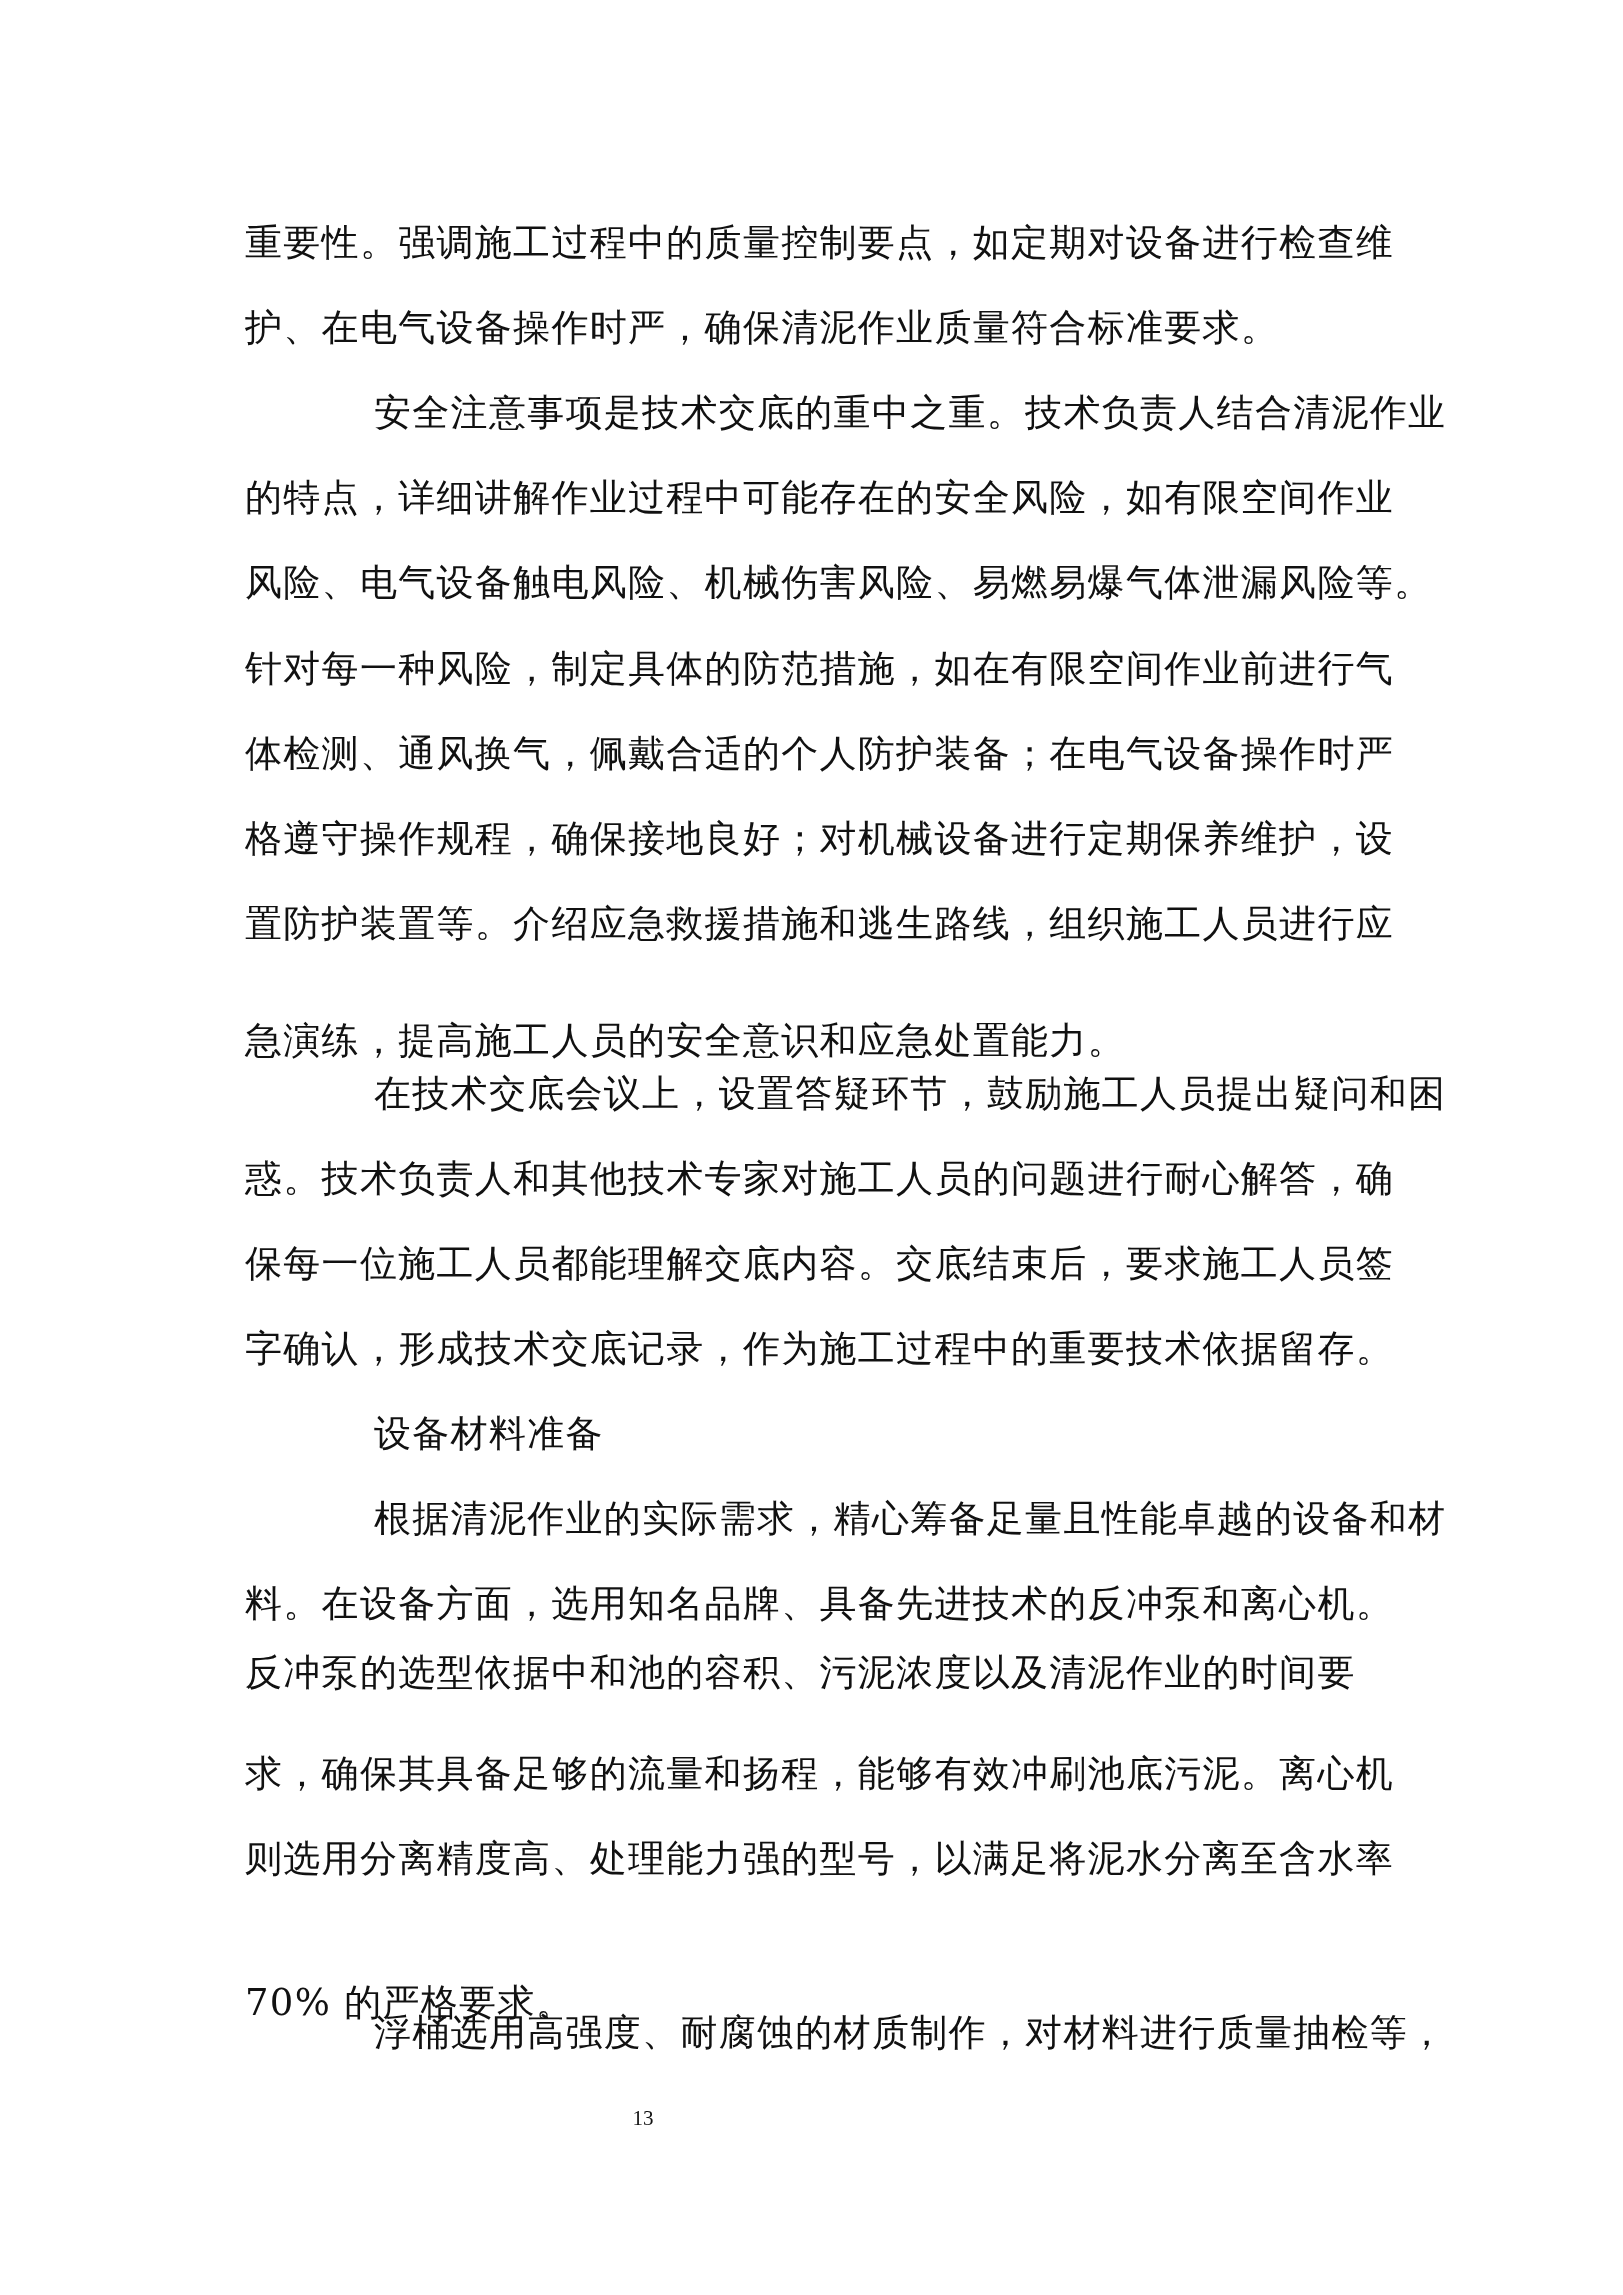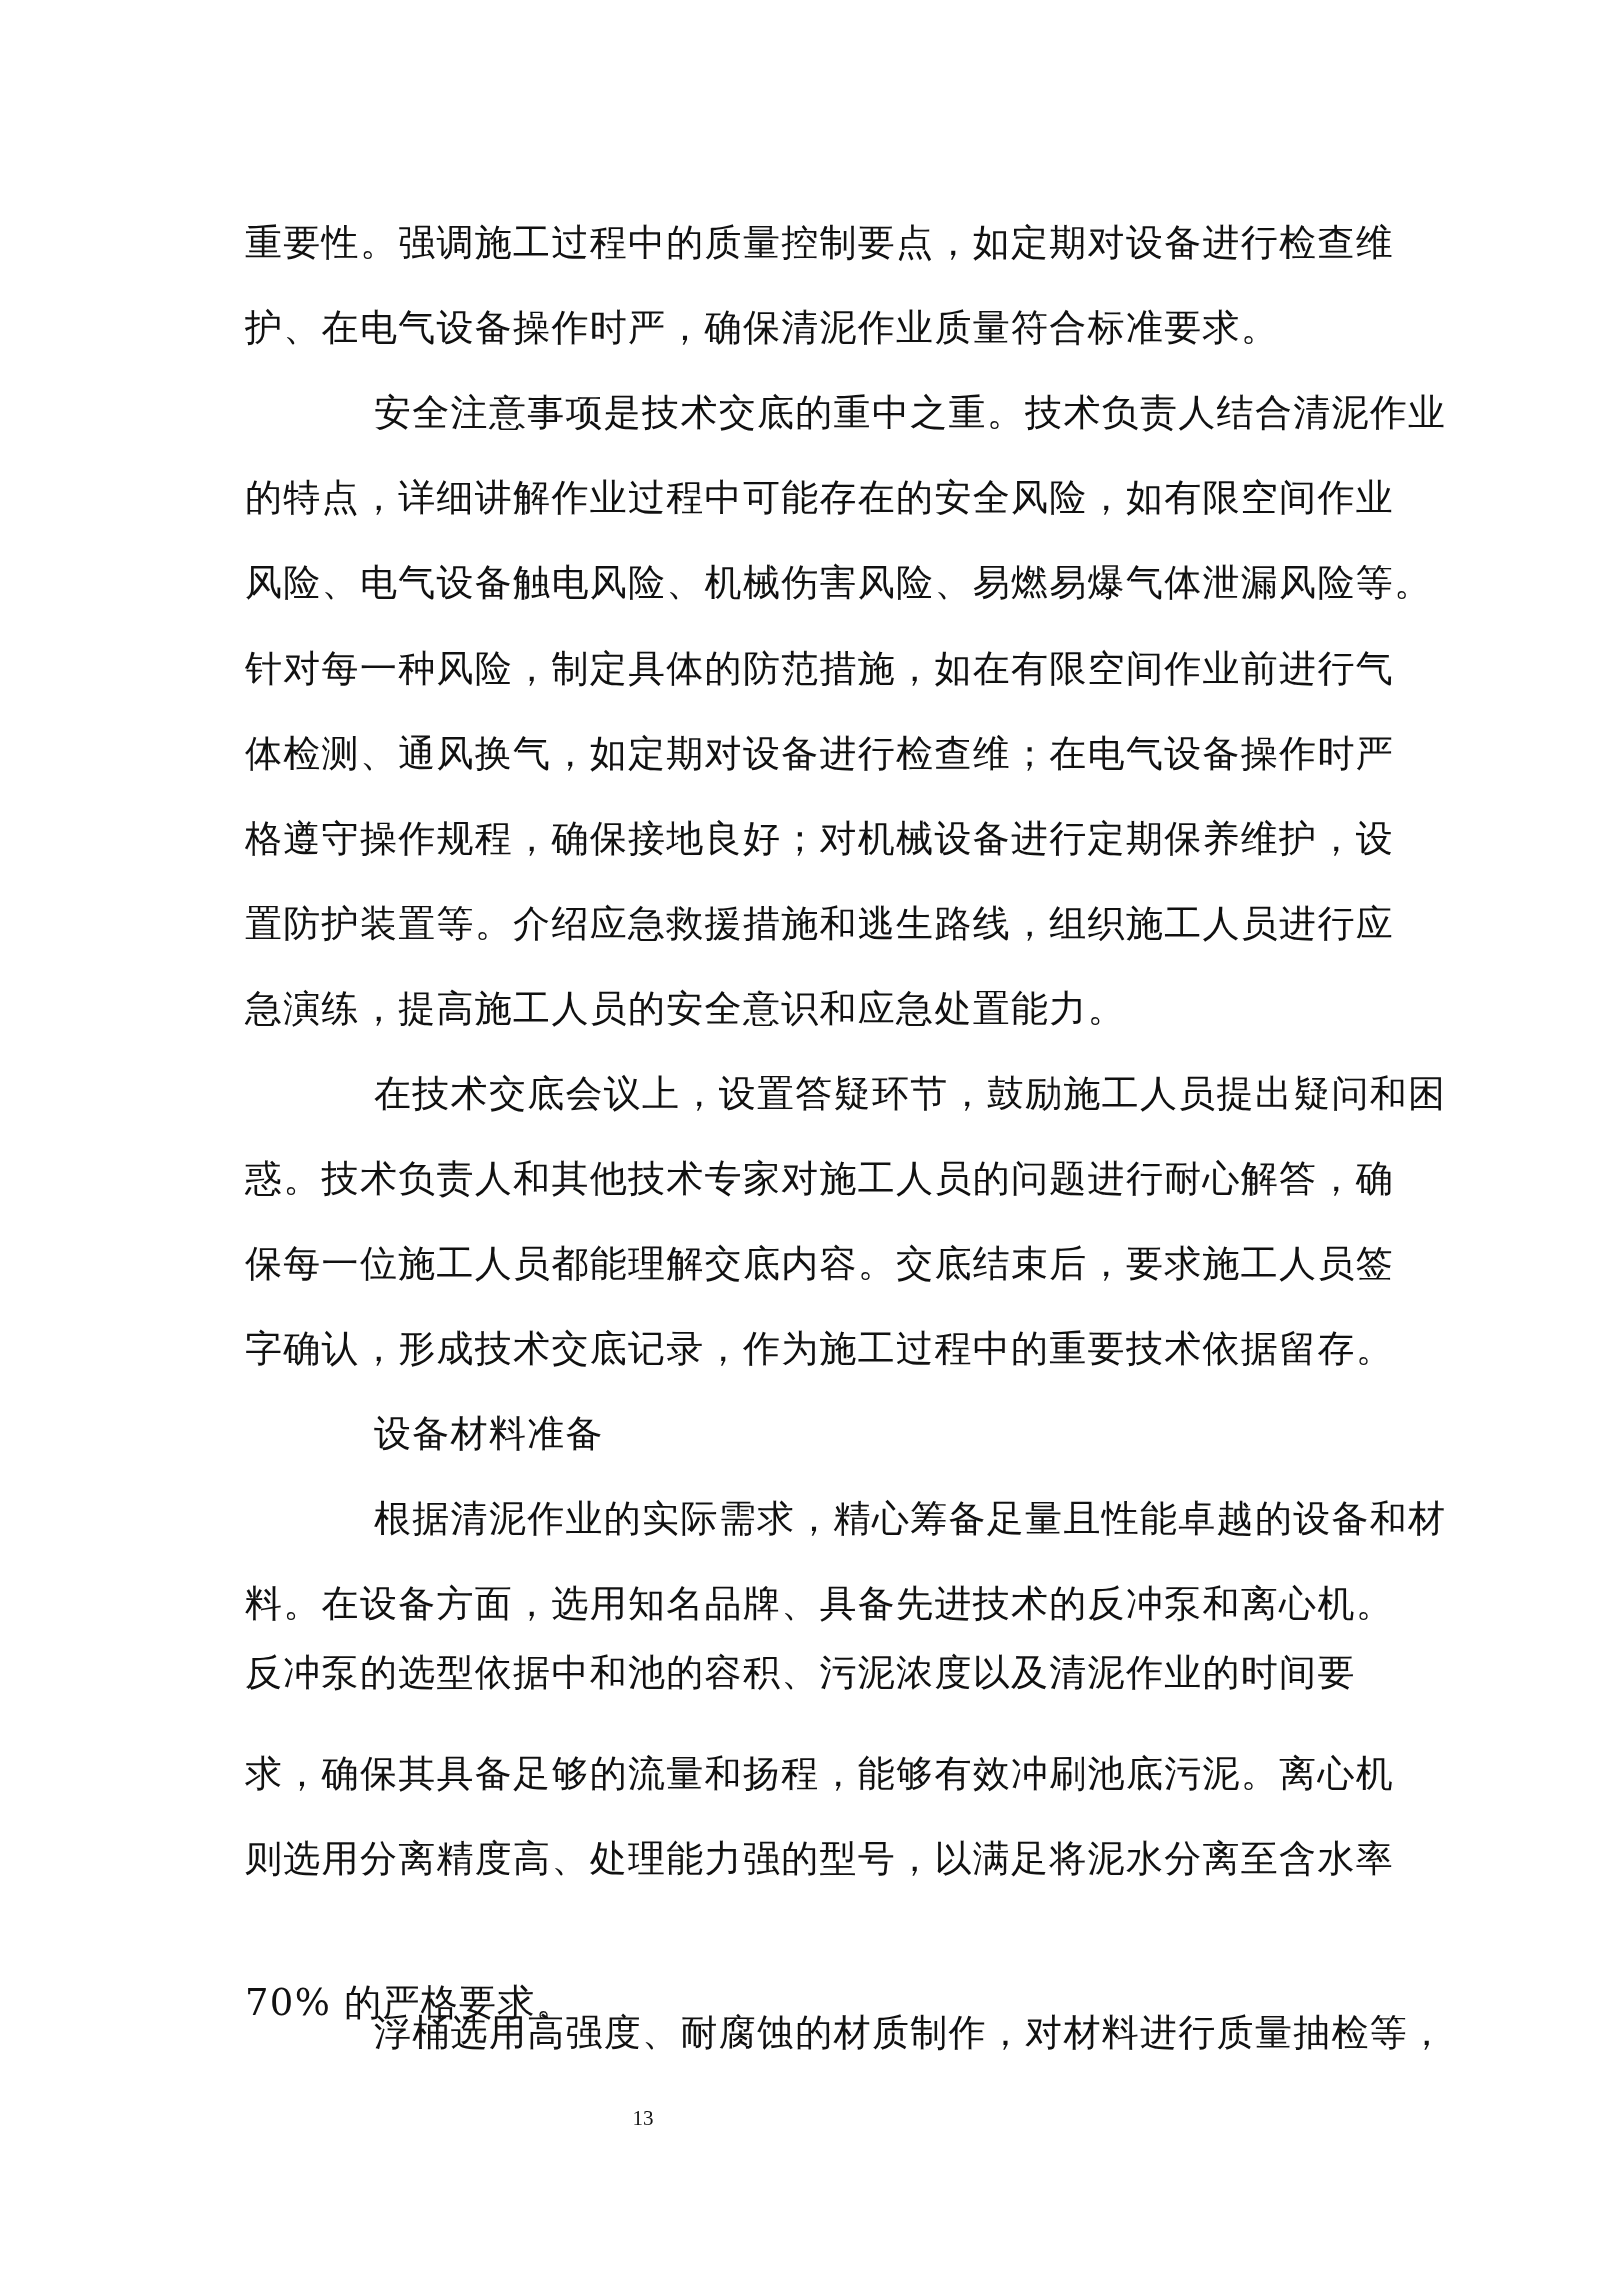--- a/index.html
+++ b/index.html
@@ -15,24 +15,24 @@
 </head>
 <body>
 
 <div class="page">
   <div class="line" style="top:26px">重要性。强调施工过程中的质量控制要点，如定期对设备进行检查维</div>
   <div class="line" style="top:111px">护、在电气设备操作时严，确保清泥作业质量符合标准要求。</div>
   <div class="line indent" style="top:196px">安全注意事项是技术交底的重中之重。技术负责人结合清泥作业</div>
   <div class="line" style="top:281px">的特点，详细讲解作业过程中可能存在的安全风险，如有限空间作业</div>
   <div class="line" style="top:366px">风险、电气设备触电风险、机械伤害风险、易燃易爆气体泄漏风险等。</div>
   <div class="line" style="top:452px">针对每一种风险，制定具体的防范措施，如在有限空间作业前进行气</div>
-  <div class="line" style="top:537px">体检测、通风换气，如定期对设备进行检查维；在电气设备操作时严</div>
+  <div class="line" style="top:537px">体检测、通风换气，佩戴合适的个人防护装备；在电气设备操作时严</div>
   <div class="line" style="top:622px">格遵守操作规程，确保接地良好；对机械设备进行定期保养维护，设</div>
   <div class="line" style="top:707px">置防护装置等。介绍应急救援措施和逃生路线，组织施工人员进行应</div>
-  <div class="line" style="top:792px">急演练，提高施工人员的安全意识和应急处置能力。</div>
+  <div class="line" style="top:824px">急演练，提高施工人员的安全意识和应急处置能力。</div>
   <div class="line indent" style="top:877px">在技术交底会议上，设置答疑环节，鼓励施工人员提出疑问和困</div>
   <div class="line" style="top:962px">惑。技术负责人和其他技术专家对施工人员的问题进行耐心解答，确</div>
   <div class="line" style="top:1047px">保每一位施工人员都能理解交底内容。交底结束后，要求施工人员签</div>
   <div class="line" style="top:1132px">字确认，形成技术交底记录，作为施工过程中的重要技术依据留存。</div>
   <div class="line indent" style="top:1217px">设备材料准备</div>
   <div class="line indent" style="top:1302px">根据清泥作业的实际需求，精心筹备足量且性能卓越的设备和材</div>
   <div class="line" style="top:1387px">料。在设备方面，选用知名品牌、具备先进技术的反冲泵和离心机。</div>
   <div class="line" style="top:1456px">反冲泵的选型依据中和池的容积、污泥浓度以及清泥作业的时间要</div>
   <div class="line" style="top:1557px">求，确保其具备足够的流量和扬程，能够有效冲刷池底污泥。离心机</div>
   <div class="line" style="top:1642px">则选用分离精度高、处理能力强的型号，以满足将泥水分离至含水率</div>

